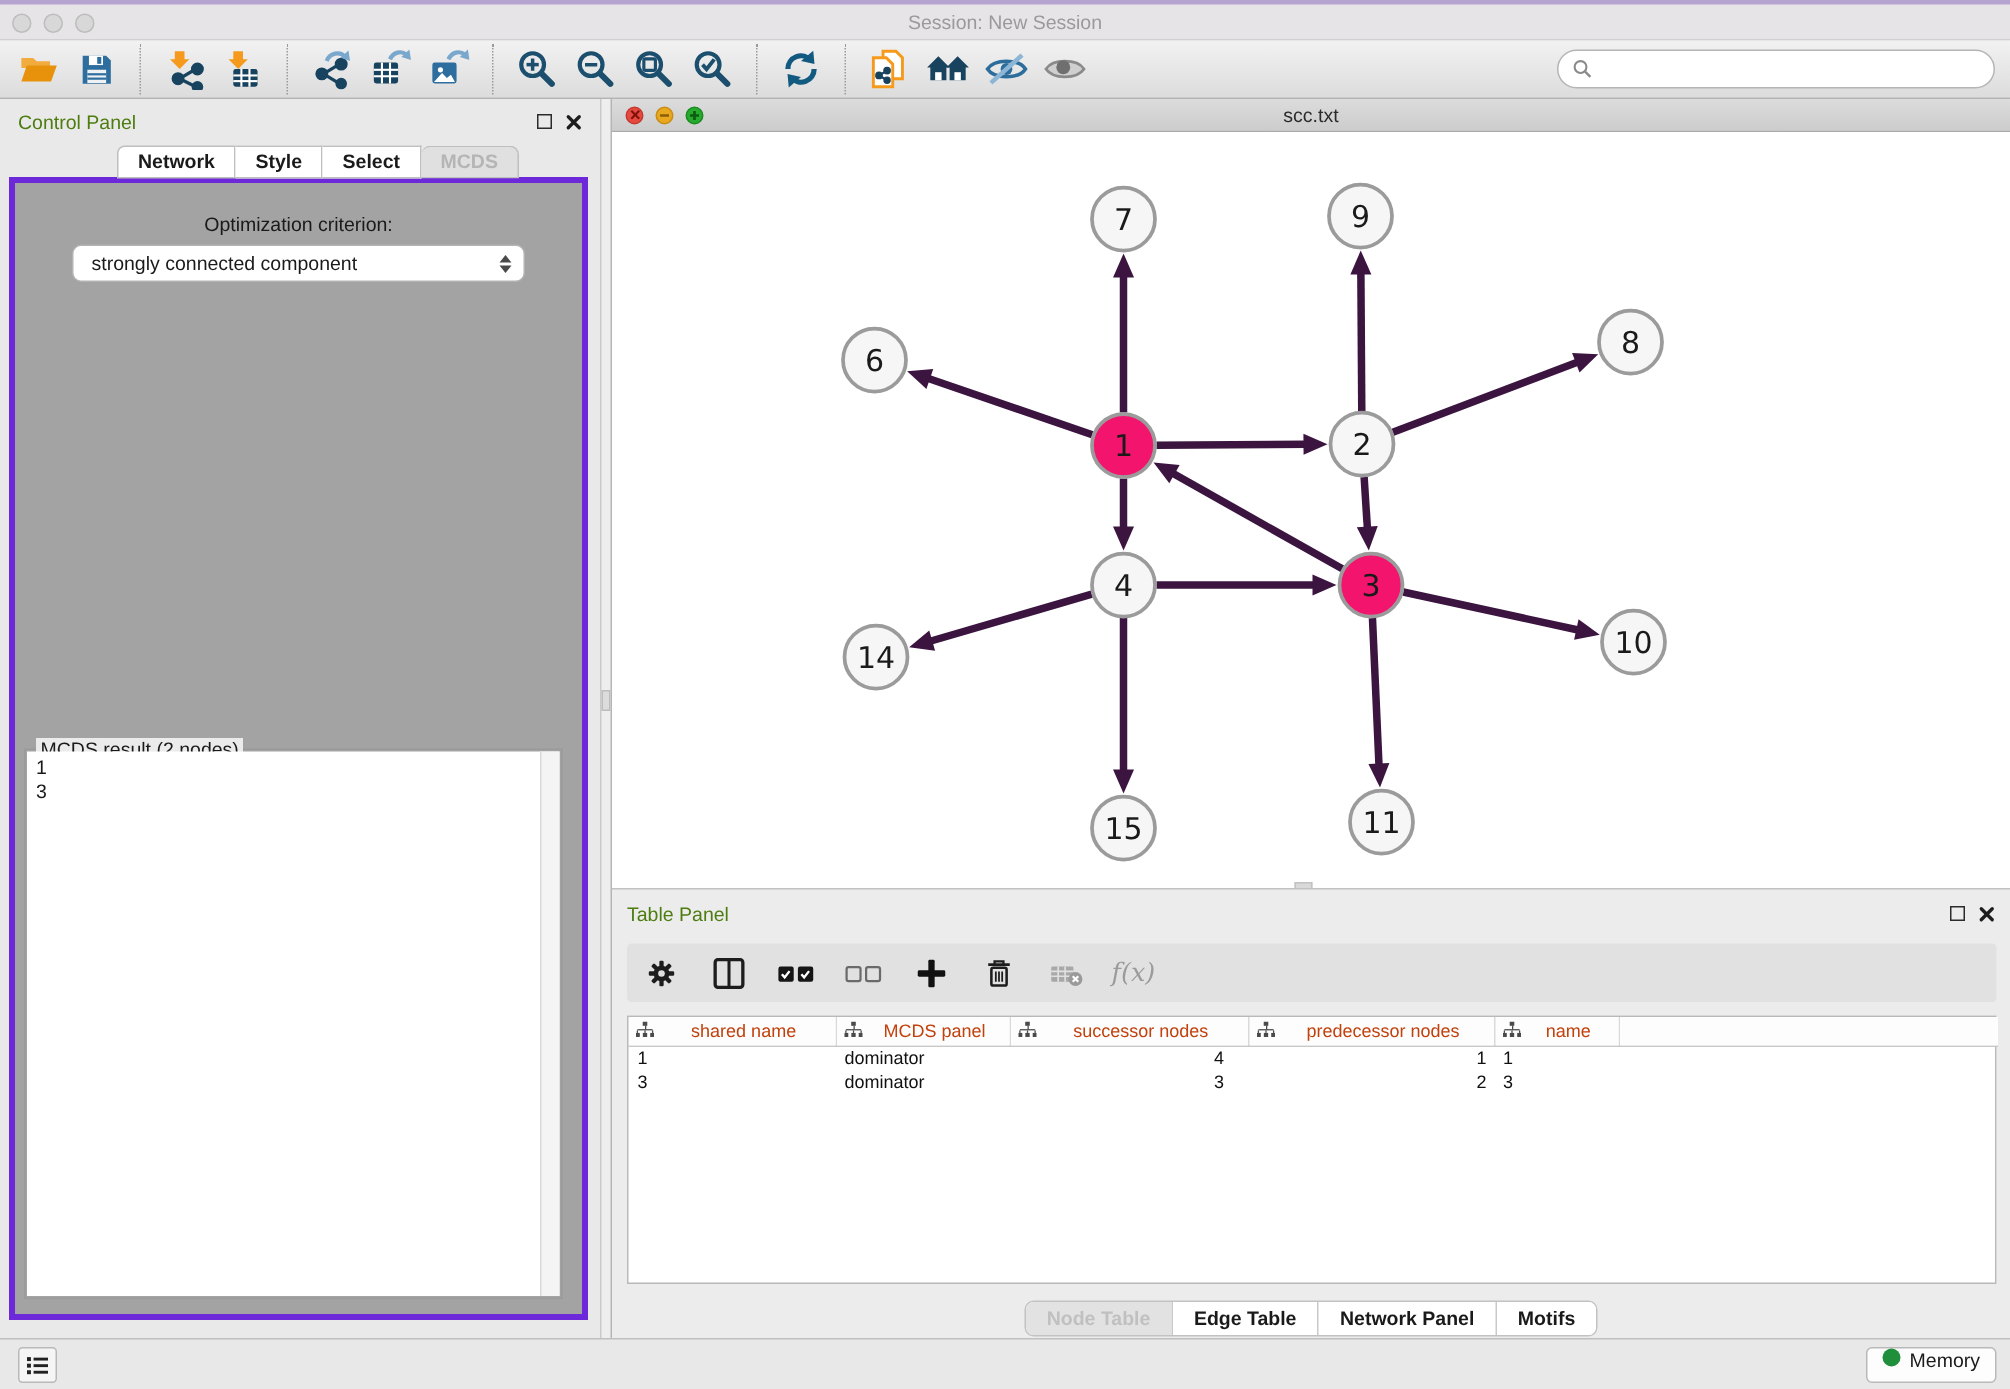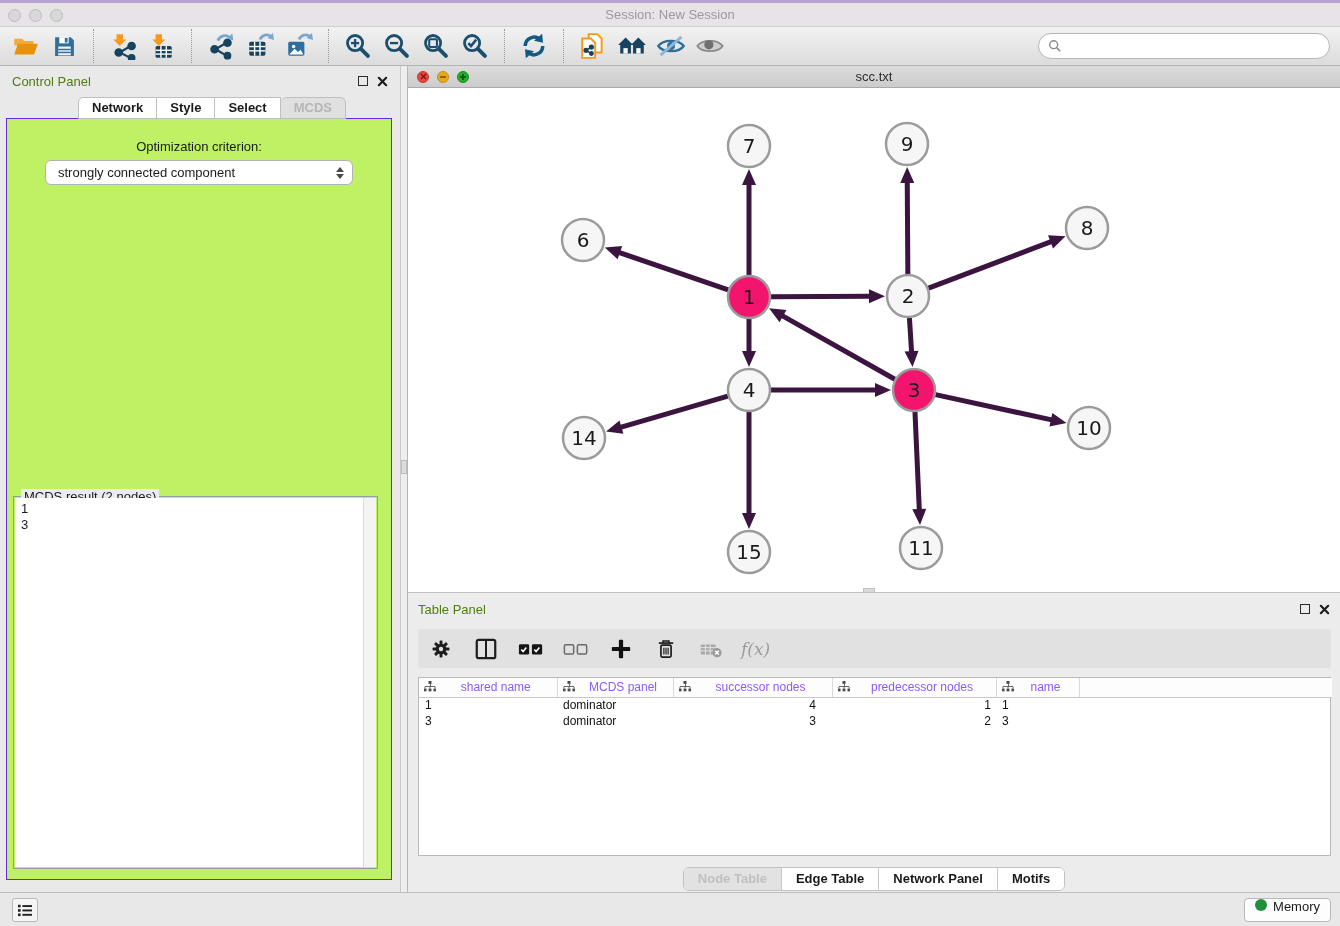--- a/index.html
+++ b/index.html
@@ -29,21 +29,21 @@
   .panel-title { font-size:13px; color:#4d7c0f; }
   .panel-hicons { margin-left:auto; display:flex; gap:9px; align-items:center; }
   .float-ic { width:10px; height:10px; border:1.6px solid #2b2b2b; display:inline-block; }
 
   .cp-tabs { position:absolute; left:78px; top:31px; display:flex; height:22px; z-index:2; }
   .tab { font-size:13px; font-weight:bold; padding:2px 13px 3px; background:#fff; border:1px solid #bfbfbf; border-left:none; cursor:default; }
   .tab:first-child { border-left:1px solid #bfbfbf; border-radius:5px 0 0 0; }
   .tab.last { border-radius:0 8px 0 0; }
   .tab.sel { background:#e0e0e0; color:#b5b5b5; border-radius:6px 6px 0 0; }
 
-  .cp-body { position:absolute; left:6px; right:8px; top:52px; bottom:12px; background:#bef264; border:1px solid #6d28d9; }
+  .cp-body { position:absolute; left:6px; right:8px; top:52px; bottom:12px; background:#a3a3a3; border:4px solid #6d28d9; }
   .crit-label { text-align:center; font-size:13px; margin-top:20px; }
   .dropdown { position:absolute; left:38px; right:38px; top:41px; height:25px; background:#fff; border:1px solid #b3b3b3;
     border-radius:6px; display:flex; align-items:center; padding:0 8px 0 12px; font-size:13px; }
   .dd-arrows { margin-left:auto; display:flex; flex-direction:column; gap:2px; align-items:center; }
   .tri-up { width:0; height:0; border-left:4px solid transparent; border-right:4px solid transparent; border-bottom:5px solid #4a4a4a; }
   .tri-dn { width:0; height:0; border-left:4px solid transparent; border-right:4px solid transparent; border-top:5px solid #4a4a4a; }
   .btn-row { position:absolute; left:0; right:0; top:74px; display:flex; justify-content:center; gap:14px; }
   .pbtn { height:23px; background:linear-gradient(#ffffff,#f0f0f0); border:1px solid #b0b0b0; border-radius:4px;
     font-size:13px; padding:0 16px; font-family:"Liberation Sans",sans-serif; }
 
@@ -73,21 +73,21 @@
 
   
   .table-panel { position:absolute; left:408px; top:592px; right:0; bottom:34px; background:#ececec; border-top:1px solid #c2c2c2; }
   .tp-header { position:absolute; left:10px; right:10px; top:4px; height:24px; display:flex; align-items:center; }
   .tp-toolbar { position:absolute; left:10px; right:9px; top:36px; height:39px; background:#e1e1e1; border-radius:3px;
     display:flex; align-items:center; padding:0 8px; gap:15px; }
   .fx { font-family:"DejaVu Serif", serif; font-style:italic; font-size:17px; color:#9b9b9b; }
 
   .tp-table { position:absolute; left:10px; right:9px; top:84px; height:179px; background:#fff; border:1px solid #b9b9b9; }
   table.grid { border-collapse:collapse; table-layout:fixed; width:100%; }
-  .grid th { height:19px; font-size:12px; font-weight:normal; color:#8b5cf6; background:#fdfdfd;
+  .grid th { height:19px; font-size:12px; font-weight:normal; color:#c2410c; background:#fdfdfd;
     border-bottom:1px solid #c8c8c8; border-left:1px solid #d9d9d9; position:relative; text-align:center; padding:0 2px 0 18px; overflow:hidden; white-space:nowrap; }
   .grid th:first-child { border-left:none; }
   .grid th .hicon { position:absolute; left:5px; top:3px; }
   .grid td { height:16px; font-size:12px; color:#111; padding:0 6px; overflow:hidden; white-space:nowrap; }
   .grid td.r2 { padding-right:16px; }
   .grid td.r1 { padding-right:5px; }
 
   .tp-tabs { position:absolute; left:0; right:0; top:274px; display:flex; justify-content:center; }
   .tp-tabgroup { display:flex; border:1px solid #c2c2c2; border-radius:6px; overflow:hidden; background:#fff; }
   .btab { font-size:13px; font-weight:bold; padding:3px 14px 4px; background:#fff; border-left:1px solid #c9c9c9; cursor:default; }

